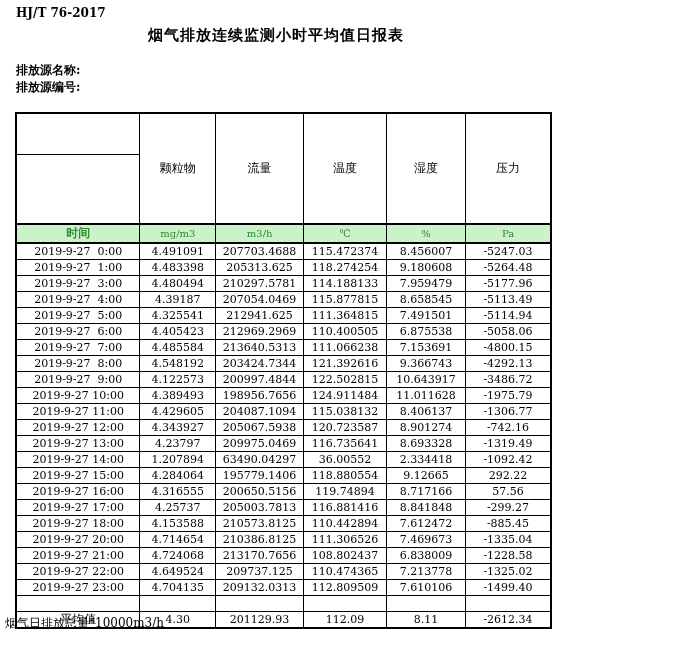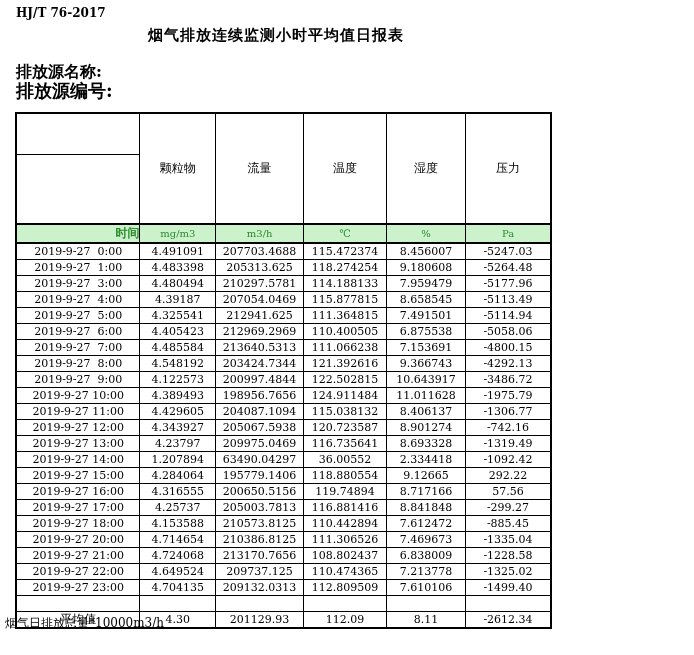--- a/index.html
+++ b/index.html
@@ -1,34 +1,34 @@
 <!DOCTYPE html>
 <html><head>
 <meta charset="utf-8">
 <style>
   html,body{margin:0;padding:0;background:#fff;}
   .page{position:relative;width:552px;height:655px;background:#ffffff;overflow:hidden;
         font-family:"DejaVu Serif", serif;color:#000;}
   .std-code{position:absolute;top:6px;left:16px;font-size:12px;font-weight:bold;}
   .page-title{position:absolute;top:26px;left:0;width:100%;text-align:center;
               font-size:15px;font-weight:bold;letter-spacing:1px;font-family:Liberation Serif, serif;}
-  .src-name{position:absolute;top:62px;left:16px;font-size:16px;font-weight:bold;}
-  .src-id{position:absolute;top:79px;left:16px;font-size:18px;font-weight:bold;}
+  .src-name{position:absolute;top:62px;left:16px;font-size:12px;font-weight:bold;}
+  .src-id{position:absolute;top:79px;left:16px;font-size:12px;font-weight:bold;}
   .report-datetime{position:absolute;top:62px;left:577px;font-size:12px;}
   table.report{position:absolute;top:112px;left:15px;border-collapse:collapse;
                table-layout:fixed;border:2px solid #000;}
   table.report td{border:1px solid #000;text-align:center;padding:0;
                   white-space:pre;overflow:hidden;}
   tr.head-row td{height:26px;font-size:12px;vertical-align:middle;}
   td.split-cell{padding:0;vertical-align:top;}
   td.split-cell .half{height:12px;}
   td.split-cell .half.top{border-bottom:1px solid #000;}
   tr.unit-row td{height:16px;font-size:10px;background:#ccf2cc;color:#2e8b2e;
                  border-top:2px solid #000;border-bottom:2px solid #000;}
-  tr.unit-row td.time-head{font-size:12px;font-weight:bold;text-align:right;}
+  tr.unit-row td.time-head{font-size:12px;font-weight:bold;}
   tr.data-row td{height:15px;font-size:11px;line-height:15px;}
   tr.spacer-row td{height:15px;font-size:11px;}
   tr.summary-row td{height:15px;font-size:11px;line-height:15px;}
   tr.summary-row td.sum-label{font-size:12px;}
   .footnote{position:absolute;top:615px;left:5px;font-size:12px;}
   .footline{position:absolute;top:636px;left:0;width:694px;height:16px;font-size:12px;}
   .footline span{position:absolute;top:0;margin-top:32px;}
   .fl-unit{left:5px;}
   .fl-manager{left:230px;font-style:italic;}
   .fl-reporter{left:362px;}

